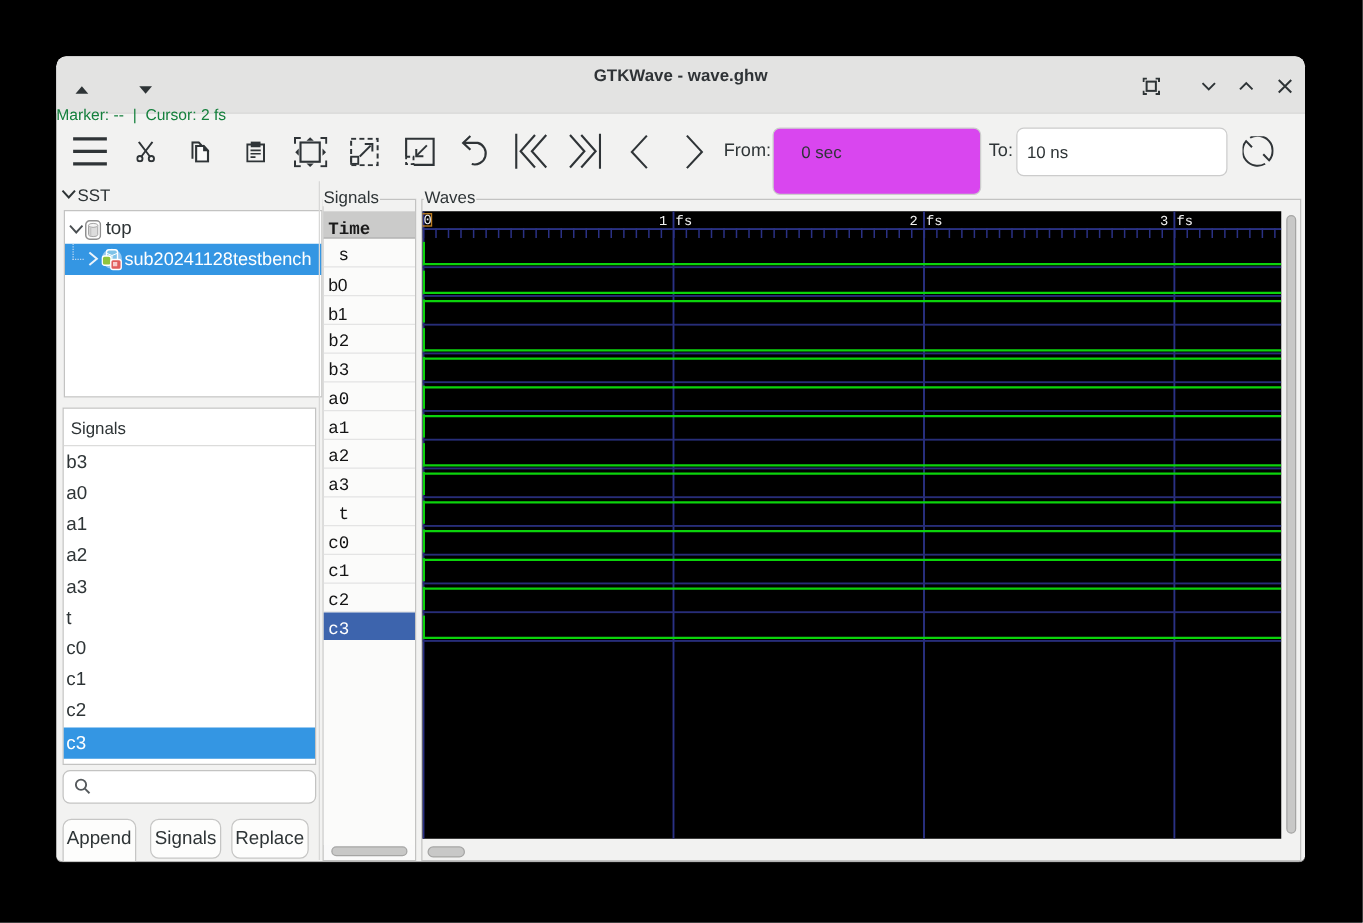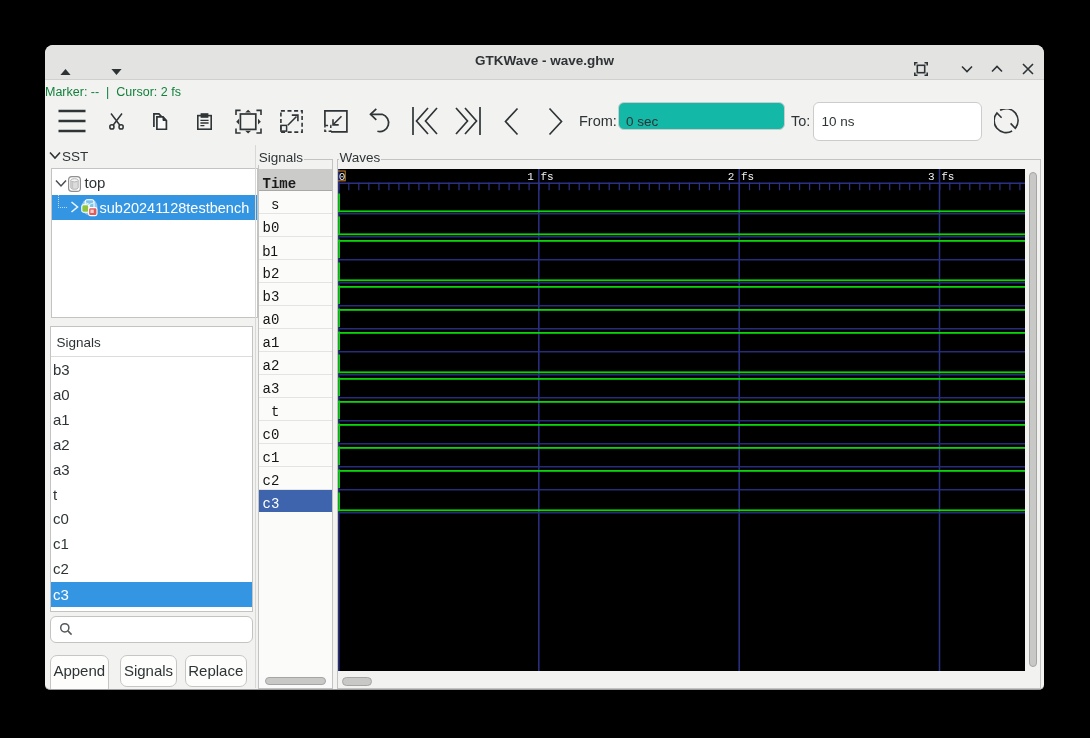--- a/index.html
+++ b/index.html
@@ -1,17 +1,17 @@
 <!DOCTYPE html>
 <html><head><meta charset="utf-8"><style>
 html,body{margin:0;padding:0;background:#000;width:1090px;height:738px;overflow:hidden}
 *{box-sizing:border-box}
 body{font-family:"Liberation Sans",sans-serif;color:#2e3436;-webkit-font-smoothing:antialiased}
 #win{position:absolute;left:45px;top:45px;width:999px;height:645px;background:#f2f2f1;border-radius:8px 8px 5px 5px;box-shadow:0 6px 22px rgba(0,0,0,.6);overflow:hidden;border-bottom:1px solid #9c9c9c}
-#titlebar{position:absolute;left:0;top:0;width:100%;height:35px;background:#e3e3e2;border-bottom:1px solid #d0d0cf;border-radius:8px 8px 0 0}
+#titlebar{position:absolute;left:0;top:0;width:100%;height:46px;background:#e3e3e2;border-bottom:1px solid #d0d0cf;border-radius:8px 8px 0 0}
 .abs{position:absolute}
 .icon{position:absolute}
 .whitebox{position:absolute;background:#fff;border:1px solid #c3c3c2}
 </style></head><body>
 <div id="win">
   <div id="titlebar">
     <div class="abs" style="left:0;top:8px;width:100%;text-align:center;font-size:13.5px;font-weight:bold;color:#2f3336">GTKWave - wave.ghw</div>
     <div class="abs" style="left:0;top:40px;width:100%;text-align:left;font-size:12.5px;color:#15803d">Marker: --&nbsp; | &nbsp;Cursor: 2 fs</div>
     <svg class="icon" style="left:15px;top:21px" width="102" height="12" viewBox="0 0 102 12">
       <path d="M5.5 3 L10.6 9 L0.4 9 Z" fill="#2e3436"></path>
@@ -100,21 +100,21 @@
     </g>
   </svg>
   <svg class="icon" style="left:459px;top:61.5px" width="15" height="29" viewBox="0 0 15 29">
     <path d="M13.5 1.5 L1.5 14.5 L13.5 27.5" stroke="#2f3437" stroke-width="1.7" fill="none"></path>
   </svg>
   <svg class="icon" style="left:503px;top:61.5px" width="15" height="29" viewBox="0 0 15 29">
     <path d="M1.5 1.5 L13.5 14.5 L1.5 27.5" stroke="#2f3437" stroke-width="1.7" fill="none"></path>
   </svg>
 
   <div class="abs" style="left:534px;top:68px;font-size:14.5px">From:</div>
-  <div class="abs" style="left:573px;top:56.5px;width:167px;height:28px;background:#14b8a6;border:1px solid #ccc;border-radius:6px;line-height:37px;padding-left:7px;font-size:13.5px">0 sec</div>
+  <div class="abs" style="left:573px;top:56.5px;width:167px;height:54px;background:#d946ef;border:1px solid #ccc;border-radius:6px;line-height:37px;padding-left:22px;font-size:13.5px">0 sec</div>
   <div class="abs" style="left:746px;top:68px;font-size:14.5px">To:</div>
   <div class="abs" style="left:767.5px;top:56.5px;width:169.5px;height:39px;background:#fff;border:1px solid #ccc;border-radius:6px;line-height:37px;padding-left:8px;font-size:13.5px">10 ns</div>
 
   <svg class="icon" style="left:949px;top:64px" width="25" height="25" viewBox="0 0 25 25">
     <g stroke="#2f3437" stroke-width="1.6" fill="none">
       <path d="M6.1 1.2 A12 12 0 0 1 21.3 19.3 L16.6 14.4"></path>
       <path d="M18.1 22.0 A12 12 0 0 1 2.9 3.9 L7.6 8.8"></path>
     </g>
   </svg>
 
@@ -193,21 +193,21 @@
     <div style="position:absolute;left:213.5px;top:283px;width:73px;height:1px;background:#e4e4e4"></div>
     <div style="position:absolute;left:213.5px;top:306px;width:73px;height:1px;background:#e4e4e4"></div>
     <div style="position:absolute;left:213.5px;top:329px;width:73px;height:1px;background:#e4e4e4"></div>
     <div style="position:absolute;left:213.5px;top:352px;width:73px;height:1px;background:#e4e4e4"></div>
     <div style="position:absolute;left:213.5px;top:375px;width:73px;height:1px;background:#e4e4e4"></div>
     <div style="position:absolute;left:213.5px;top:398px;width:73px;height:1px;background:#e4e4e4"></div>
     <div style="position:absolute;left:213.5px;top:421px;width:73px;height:1px;background:#e4e4e4"></div>
     <div style="position:absolute;left:213.5px;top:444px;width:73px;height:1px;background:#e4e4e4"></div>
   <div class="abs" style="left:213.5px;top:444.5px;width:73px;height:22.5px;background:#3d64ad"></div>
   <div style="position:absolute;left:225.9px;top:149.0px;height:22px;line-height:22px;font-family:'Liberation Mono',monospace;font-size:14px;color:#141414">s</div>
-    <div style="position:absolute;left:217.5px;top:172.0px;height:22px;line-height:22px;font-family:Liberation Mono, monospace;font-size:14px;color:#141414">b0</div>
+    <div style="position:absolute;left:217.5px;top:172.0px;height:22px;line-height:22px;font-family:Liberation Sans, sans-serif;font-size:14px;color:#141414">b0</div>
     <div style="position:absolute;left:217.5px;top:195.0px;height:22px;line-height:22px;font-family:Liberation Sans, sans-serif;font-size:14px;color:#141414">b1</div>
     <div style="position:absolute;left:217.5px;top:218.0px;height:22px;line-height:22px;font-family:'Liberation Mono',monospace;font-size:14px;color:#141414">b2</div>
     <div style="position:absolute;left:217.5px;top:241.0px;height:22px;line-height:22px;font-family:'Liberation Mono',monospace;font-size:14px;color:#141414">b3</div>
     <div style="position:absolute;left:217.5px;top:264.0px;height:22px;line-height:22px;font-family:'Liberation Mono',monospace;font-size:14px;color:#141414">a0</div>
     <div style="position:absolute;left:217.5px;top:287.0px;height:22px;line-height:22px;font-family:'Liberation Mono',monospace;font-size:14px;color:#141414">a1</div>
     <div style="position:absolute;left:217.5px;top:310.0px;height:22px;line-height:22px;font-family:'Liberation Mono',monospace;font-size:14px;color:#141414">a2</div>
     <div style="position:absolute;left:217.5px;top:333.0px;height:22px;line-height:22px;font-family:'Liberation Mono',monospace;font-size:14px;color:#141414">a3</div>
     <div style="position:absolute;left:225.9px;top:356.0px;height:22px;line-height:22px;font-family:'Liberation Mono',monospace;font-size:14px;color:#141414">t</div>
     <div style="position:absolute;left:217.5px;top:379.0px;height:22px;line-height:22px;font-family:'Liberation Mono',monospace;font-size:14px;color:#141414">c0</div>
     <div style="position:absolute;left:217.5px;top:402.0px;height:22px;line-height:22px;font-family:'Liberation Mono',monospace;font-size:14px;color:#141414">c1</div>

